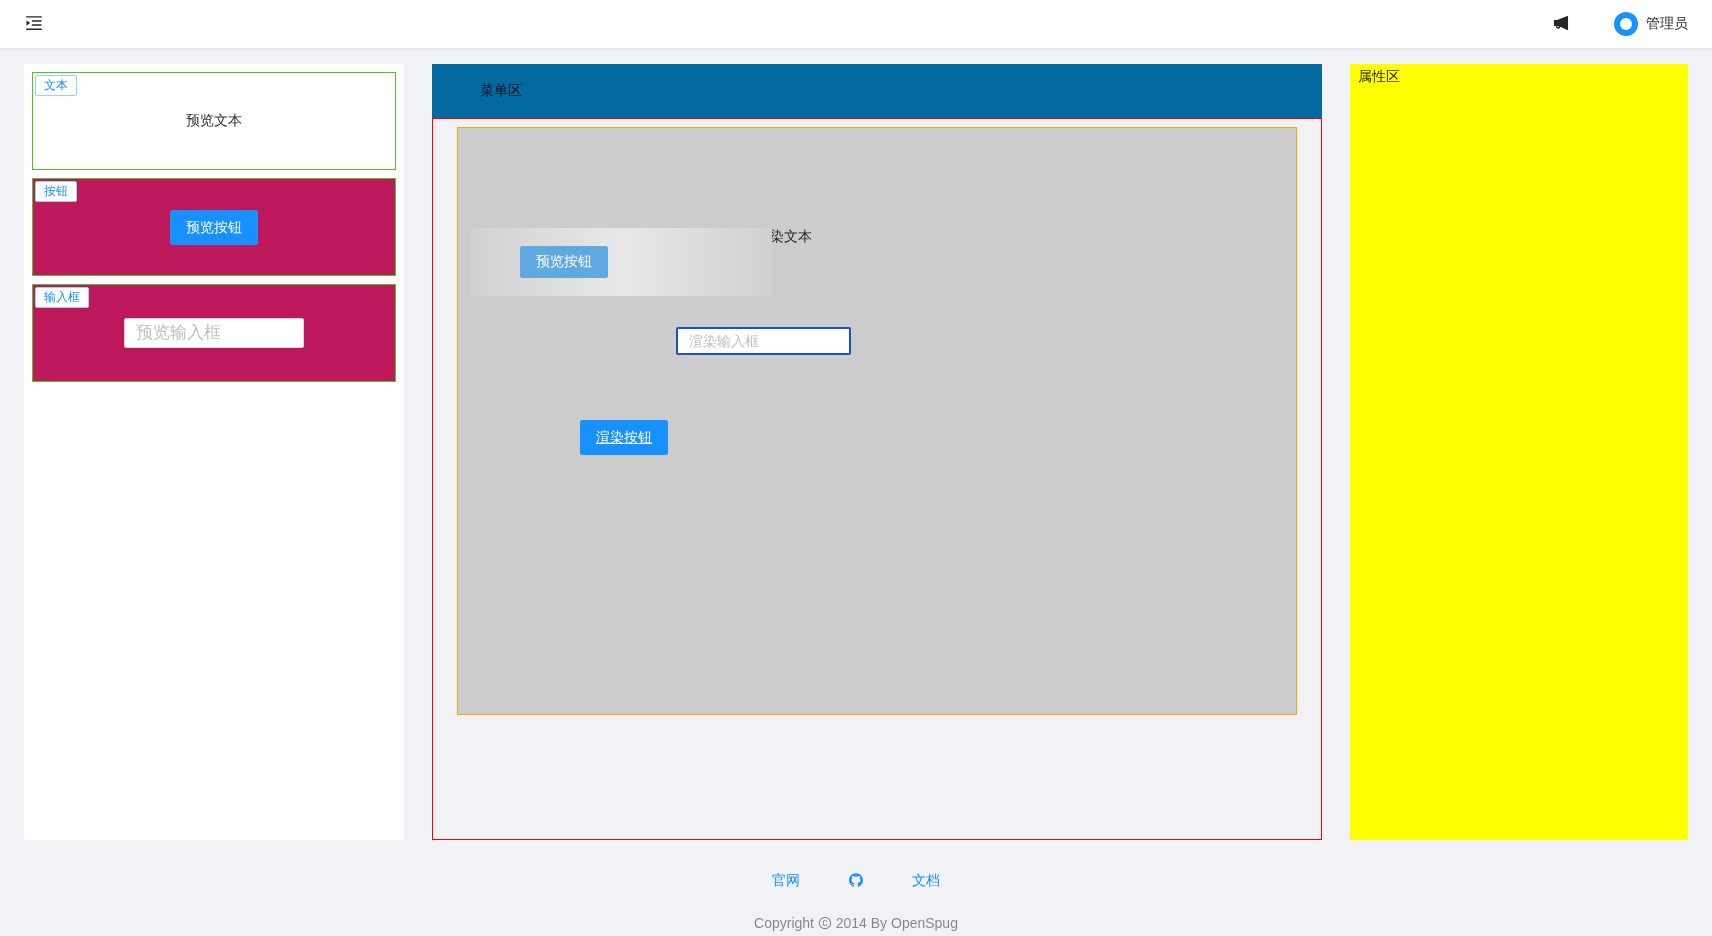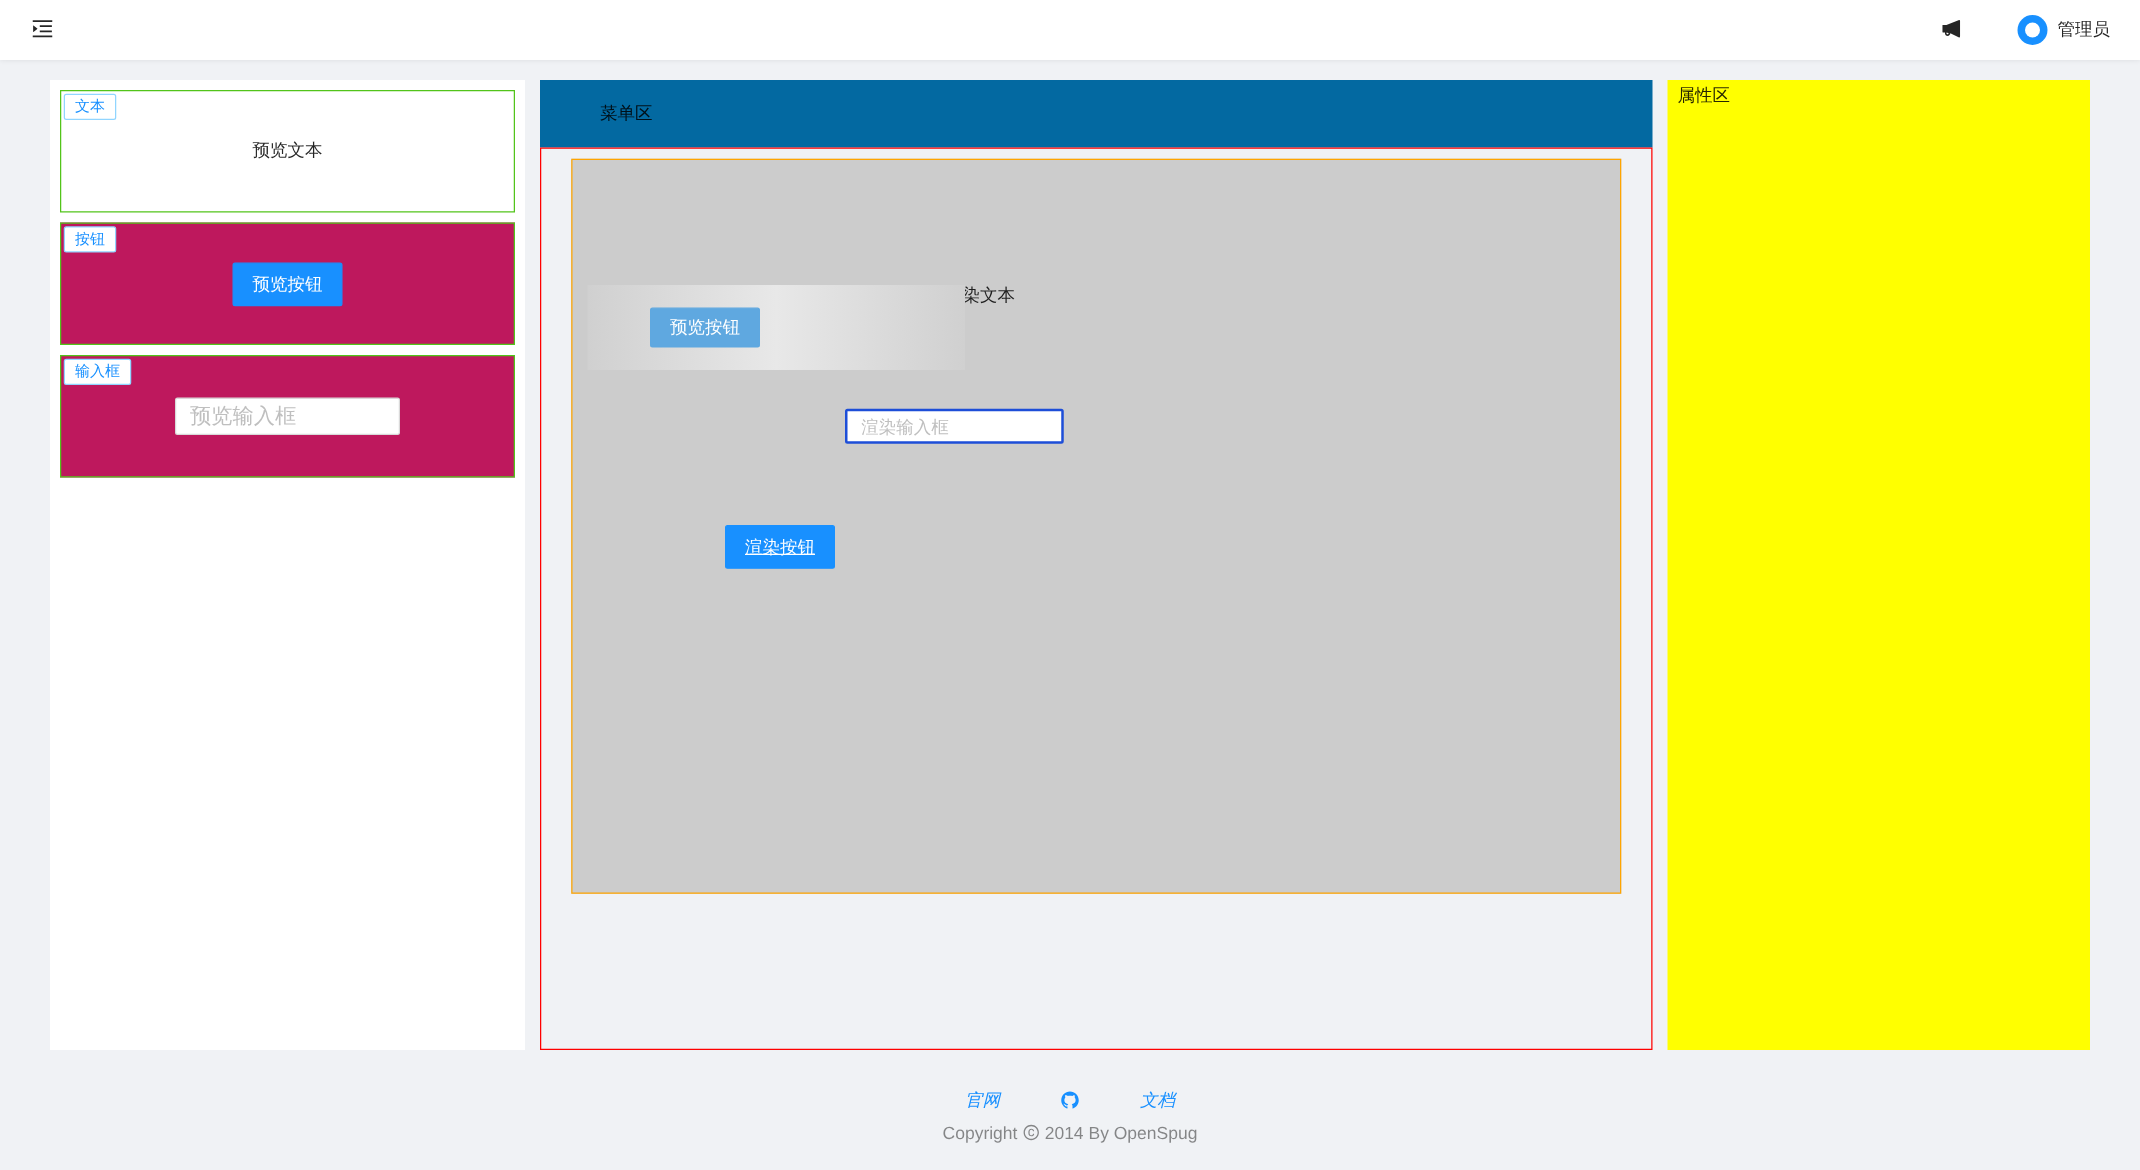--- a/index.html
+++ b/index.html
@@ -64,22 +64,22 @@
       height: 12px;
       border-radius: 50%;
       background: #fff;
       position: absolute;
     }
     .username {
       color: rgba(0,0,0,0.85);
     }
     .main-content {
       display: flex;
-      padding: 16px 40px;
-      gap: 12px;
+      padding: 16px 24px;
+      gap: 28px;
       min-height: calc(100vh - 48px - 80px);
     }
     .sidebar-panel {
       width: 380px;
       background: #fff;
       padding: 8px;
     }
     .component-item {
       border: 1px solid #52c41a;
       margin-bottom: 8px;
@@ -205,22 +205,21 @@
     }
     .footer {
       text-align: center;
       padding: 16px 0 24px;
       background: #f0f2f5;
     }
     .footer-links {
       display: flex;
       justify-content: center;
       gap: 48px;
-      margin-bottom: 7px;
-      font-style: italic;
+      margin-bottom: 24px;
     }
     .footer-link {
       color: #1890ff;
       text-decoration: none;
       cursor: pointer;
       font-size: 14px;
     }
     .github-icon {
       width: 16px;
       height: 16px;

